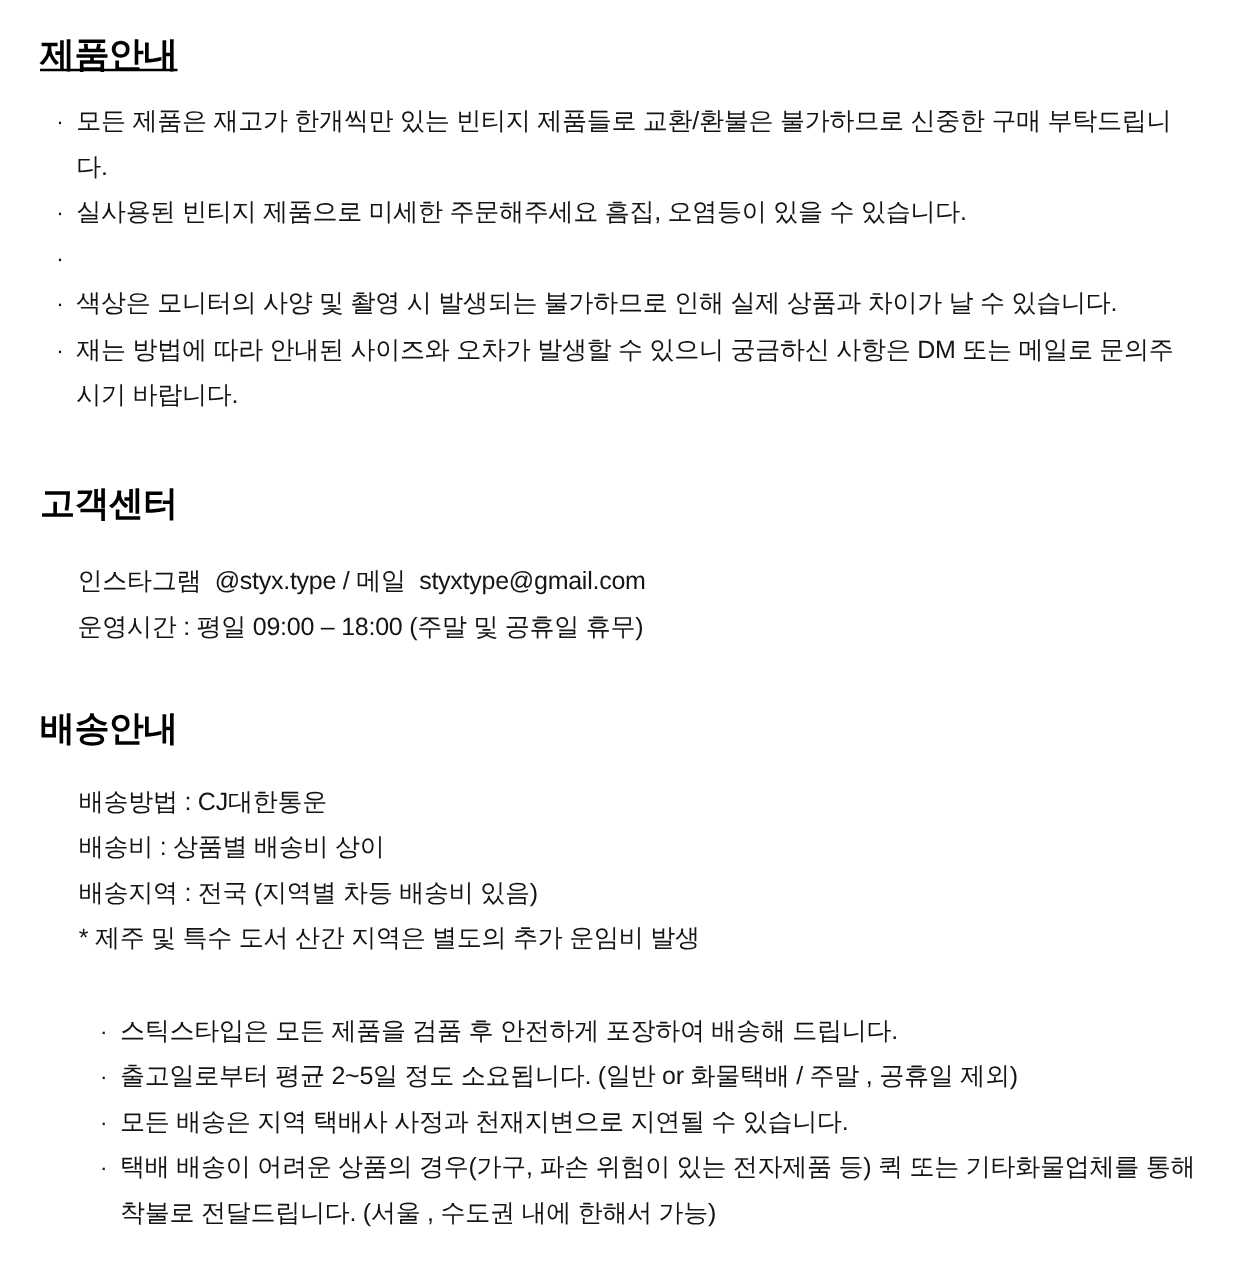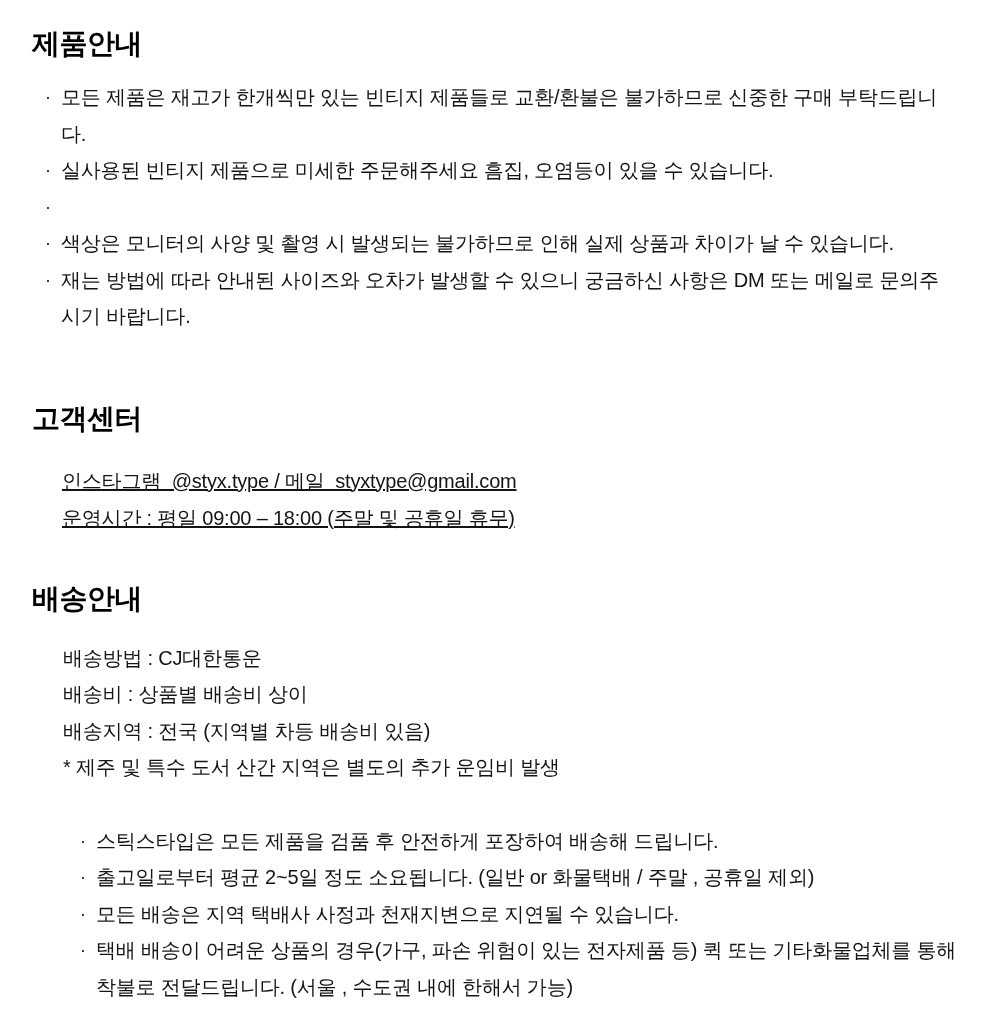--- a/index.html
+++ b/index.html
@@ -16,22 +16,22 @@
     padding: 0 32px 40px 32px;
     overflow: hidden;
   }
   .section-title {
     font-size: 28px;
     line-height: 35px;
     font-weight: 800;
     color: #000000;
     letter-spacing: -0.5px;
   }
-  #product-title { margin-top: 26px; }
-  #customer-title { margin-top: 66px; }
+  #product-title { margin-top: 26px; text-decoration: underline; }
+  #customer-title { margin-top: 50px; }
   #shipping-title { margin-top: 44px; }
 
   ul.bullet-list {
     list-style: none;
     font-size: 20px;
     line-height: 36.5px;
     color: #141414;
     letter-spacing: -0.2px;
   }
   ul.bullet-list > li { display: flex; align-items: flex-start; }
@@ -44,21 +44,20 @@
 
   #product-list { margin-top: 18px; padding-left: 13px; }
   #product-list .bullet-text { max-width: 888px; }
 
   .customer-block {
     margin-top: 27px;
     padding-left: 30px;
     font-size: 20px;
     line-height: 37px;
     letter-spacing: -0.2px;
-    text-decoration: underline;
   }
   .customer-block .info-line { white-space: pre-wrap; }
 
   .shipping-lines {
     list-style: none;
     margin-top: 24px;
     padding-left: 31px;
     font-size: 20px;
     line-height: 36.5px;
     letter-spacing: -0.2px;

